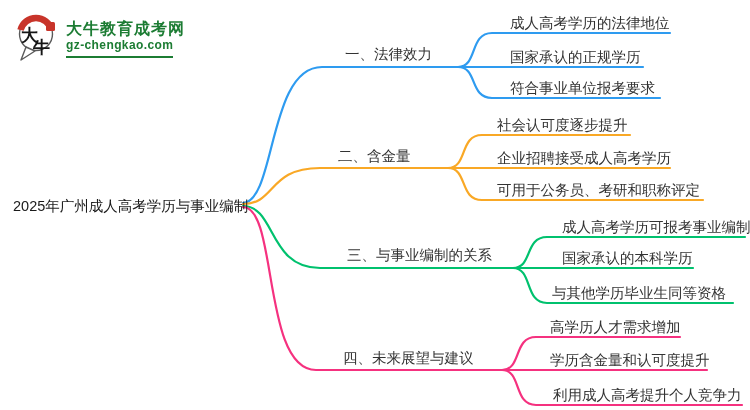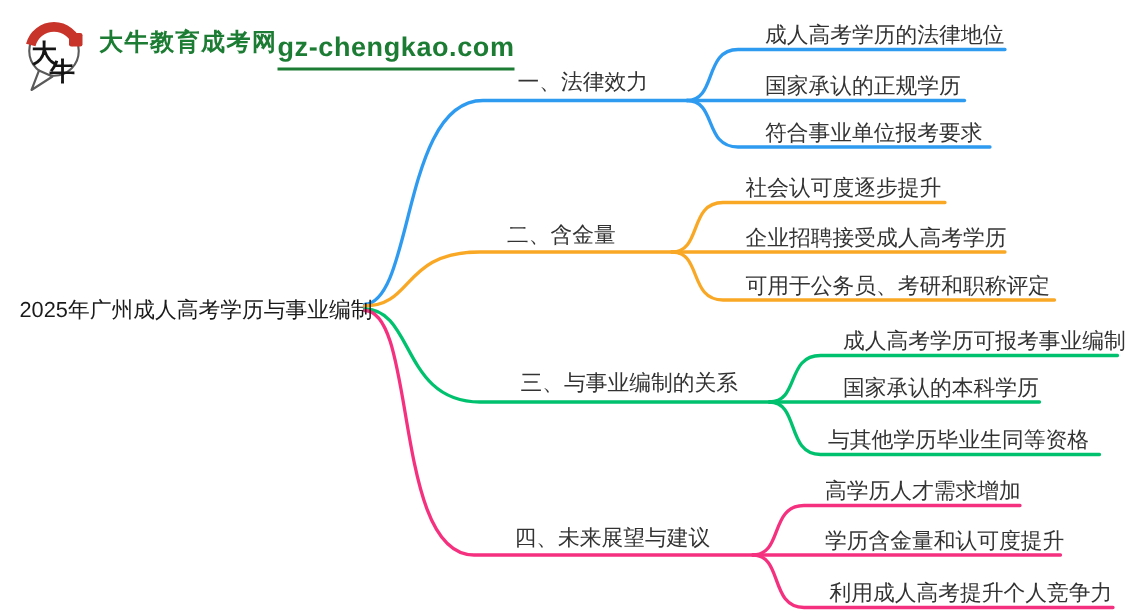--- a/index.html
+++ b/index.html
@@ -2,23 +2,23 @@
 <html><head>
 <meta charset="utf-8">
 <style>
   html,body{margin:0;padding:0;background:#ffffff;}
   body{font-family:"Liberation Sans","DejaVu Sans",sans-serif;}
   .canvas{position:relative;width:750px;height:410px;background:#fff;overflow:hidden;}
   .map-svg{position:absolute;left:0;top:0;}
   .node-text{font-family:"Liberation Sans","DejaVu Sans",sans-serif;font-size:14.5px;fill:#333;}
   .root-text{font-family:"Liberation Sans","DejaVu Sans",sans-serif;font-size:14.5px;fill:#1a1a1a;}
   .logo{position:absolute;left:16px;top:13px;display:flex;align-items:flex-start;gap:6px;cursor:pointer;}
-  .logo-text{display:flex;flex-direction:row;padding-top:7px;}
+  .logo-text{display:flex;flex-direction:column;padding-top:7px;}
   .site-name{font-size:16px;font-weight:bold;color:#1c7c33;letter-spacing:1px;line-height:1.15;}
-  .site-domain{font-size:18px;font-weight:bold;color:#1c7c33;letter-spacing:.4px;
+  .site-domain{font-size:12px;font-weight:bold;color:#1c7c33;letter-spacing:.4px;
                border-bottom:2px solid #1c7c33;padding-bottom:2px;width:fit-content;line-height:1.3;}
 </style>
 </head>
 <body>
 
 <div class="canvas">
 
   <svg class="map-svg" width="750" height="410" viewBox="0 0 750 410">
 
     <g fill="none" stroke-width="2.2" stroke-linecap="round" stroke="#2e9bf0">

